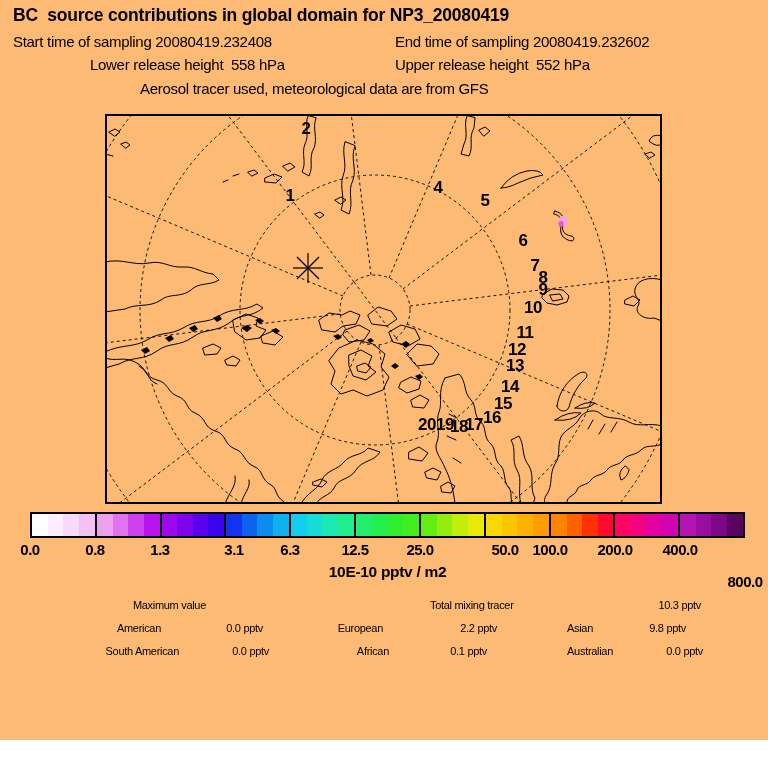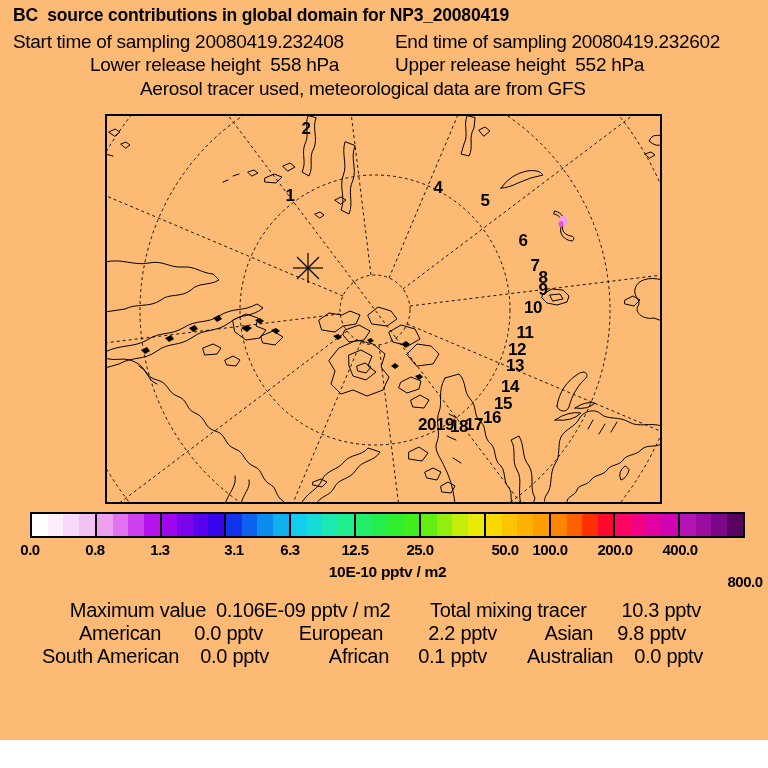--- a/index.html
+++ b/index.html
@@ -1,20 +1,20 @@
 <!DOCTYPE html>
 <html><head>
 <meta charset="utf-8">
 <style>
   html,body{margin:0;padding:0;background:#ffffff;}
   #canvas{
     position:relative;width:768px;height:740px;background:#fdba74;overflow:hidden;
     font-family:"Liberation Sans","DejaVu Sans",sans-serif;color:#000;
   }
-  .txt{position:absolute;white-space:pre;letter-spacing:-0.3px;font-size:19px;line-height:17px;}
+  .txt{position:absolute;white-space:pre;letter-spacing:-0.3px;font-size:15px;line-height:17px;}
   #title{left:13px;top:7px;font-size:17.5px;font-weight:bold;letter-spacing:-0.2px;}
   #start-time{left:13px;top:33px;}
   #end-time{left:395px;top:33px;}
   #lower-release{left:90px;top:56px;}
   #upper-release{left:395px;top:56px;}
   #tracer-note{left:140px;top:80px;}
 
   #map-panel{position:absolute;left:105px;top:114px;width:557px;height:390px;}
   #map-svg{display:block;}
   .coast path, .coast polyline{stroke:#000;stroke-width:1;fill:none;stroke-linejoin:round;stroke-linecap:round;}
@@ -23,21 +23,21 @@
   .station line{stroke:#000;stroke-width:1.2;}
   .traj-num{font-family:"Liberation Sans","DejaVu Sans",sans-serif;font-weight:bold;font-size:17px;fill:#000;text-anchor:middle;letter-spacing:-0.5px;}
 
   #colorbar{position:absolute;left:30px;top:512px;width:715px;height:26px;border:2px solid #000;box-sizing:border-box;display:flex;}
   .cb-seg{flex:1 1 0;border-right:2px solid #000;}
   .cb-seg:last-child{border-right:none;}
   #cb-ticks{position:absolute;left:30px;top:541px;width:715px;height:18px;}
   .cb-tick{position:absolute;top:0;transform:translateX(-50%);font-size:15px;font-weight:bold;letter-spacing:-0.5px;white-space:pre;}
   #cb-unit{position:absolute;left:30px;top:563px;width:715px;text-align:center;font-size:15.5px;font-weight:bold;letter-spacing:-0.3px;}
 
-  .stat{position:absolute;white-space:pre;font-size:20px;letter-spacing:-0.3px;}
+  .stat{position:absolute;white-space:pre;font-size:11px;letter-spacing:-0.3px;}
   .r1{top:599px;} .r2{top:622px;} .r3{top:645px;}
   #max-label{right:562px;} #max-value{left:216px;}
   #total-label{left:430px;} #total-value{right:67px;}
   #amer-label{right:607px;} #amer-value{right:505px;}
   #euro-label{right:385px;} #euro-value{right:271px;}
   #asia-label{right:175px;} #asia-value{right:82px;}
   #samer-label{right:589px;} #samer-value{right:499px;}
   #afri-label{right:379px;} #afri-value{right:281px;}
   #aust-label{right:155px;} #aust-value{right:65px;}
 </style>
@@ -227,21 +227,20 @@
       <span class="cb-tick" style="left: 54.5455%;">25.0</span>
       <span class="cb-tick" style="left: 63.6364%; margin-left: 20px;">50.0</span>
       <span class="cb-tick" style="left: 72.7273%;">100.0</span>
       <span class="cb-tick" style="left: 81.8182%;">200.0</span>
       <span class="cb-tick" style="left: 90.9091%;">400.0</span>
       <span class="cb-tick" style="left: 100%; margin-top: 32px;">800.0</span>
     </div>
   <div id="cb-unit">10E-10 pptv / m2</div>
 
   <div class="stat r1" id="max-label">Maximum value</div>
-  <div class="stat r1" id="max-value">0.106E-09 pptv / m2</div>
   <div class="stat r1" id="total-label">Total mixing tracer</div>
   <div class="stat r1" id="total-value">10.3 pptv</div>
 
   <div class="stat r2" id="amer-label">American</div>
   <div class="stat r2" id="amer-value">0.0 pptv</div>
   <div class="stat r2" id="euro-label">European</div>
   <div class="stat r2" id="euro-value">2.2 pptv</div>
   <div class="stat r2" id="asia-label">Asian</div>
   <div class="stat r2" id="asia-value">9.8 pptv</div>
 

